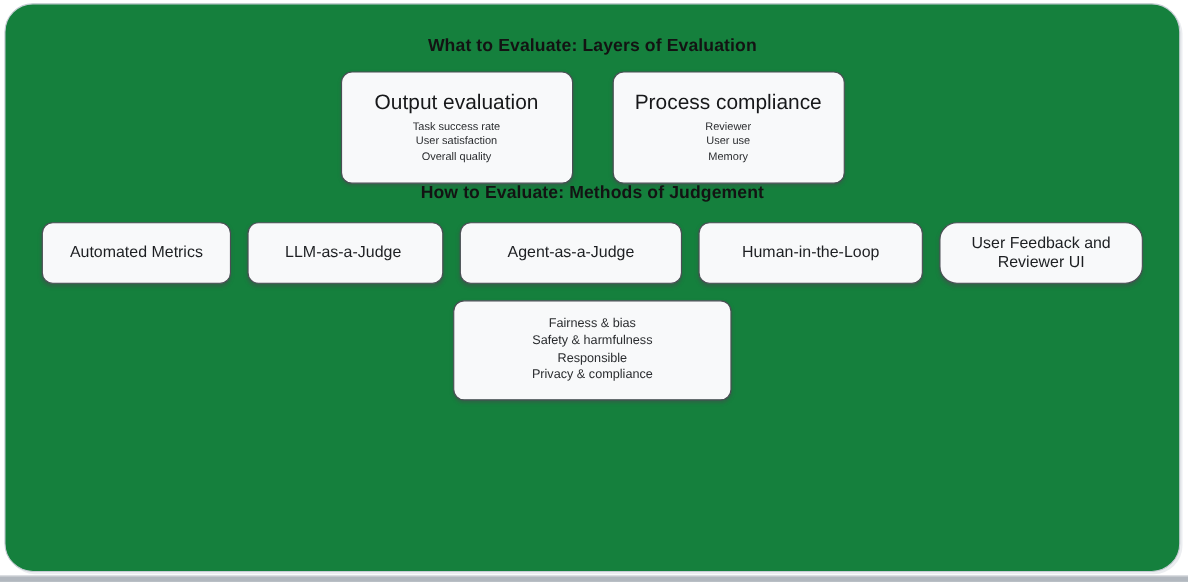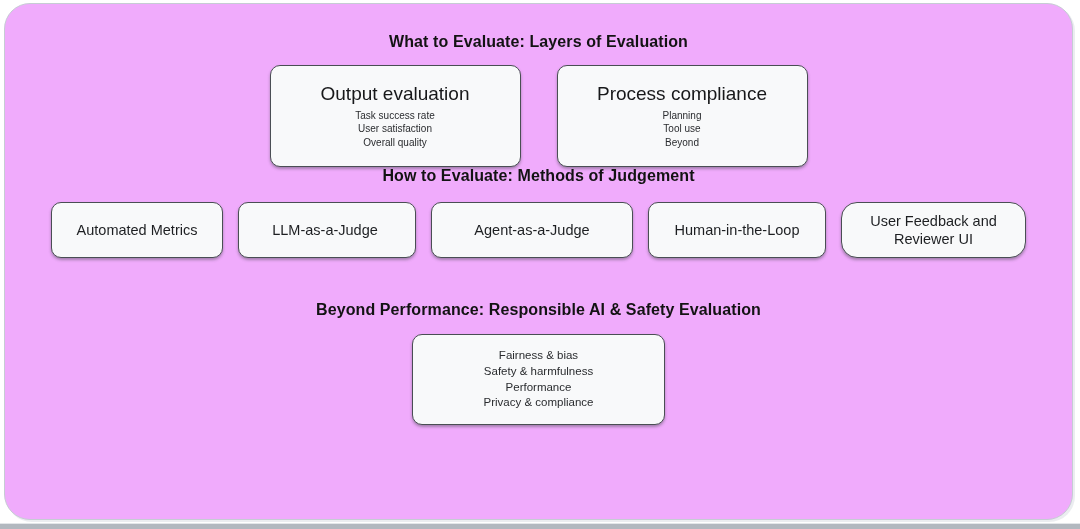--- a/index.html
+++ b/index.html
@@ -7,21 +7,21 @@
     width: 1080px; height: 529px;
     background: #ffffff;
     font-family: "Liberation Sans", "DejaVu Sans", sans-serif;
     overflow: hidden;
     position: relative;
   }
   .frame {
     position: absolute;
     left: 4px; top: 3px;
     width: 1069px; height: 517px;
-    background: #f0abfc;
+    background: #15803d;
     border: 1.5px solid #c6ccd4;
     border-radius: 26px;
     box-shadow: 2px 2px 0 rgba(198,204,212,0.35);
     overflow: hidden;
   }
   .bottom-strip {
     position: absolute;
     left: 0; bottom: 0;
     width: 1080px; height: 6px;
     background: #b2b8bf;
@@ -53,21 +53,21 @@
     border-radius: 10px;
     box-shadow: 0 2px 3px rgba(70,74,80,0.45);
     display: flex;
     flex-direction: column;
     align-items: center;
     justify-content: center;
     text-align: center;
     color: #1d1f22;
   }
   .layer-box {
-    width: 251px; height: 102px;
+    width: 211px; height: 102px;
     padding: 8px 12px;
   }
   .layer-box .box-title {
     font-size: 19px;
     color: #17181a;
     margin-bottom: 4px;
   }
   .box-items {
     list-style: none;
     font-size: 10px;
@@ -77,21 +77,21 @@
   .method-box {
     min-height: 56px;
     padding: 8px 20px;
     font-size: 14.5px;
     line-height: 1.25;
     justify-content: center;
   }
   .method-box.w1 { width: 172px; text-align: center; }
   .method-box.w2 { width: 178px; padding-left: 16px; }
   .method-box.w3 { width: 202px; }
-  .method-box.w4 { width: 178px; }
+  .method-box.w4 { width: 204px; }
   .method-box.w5 { width: 185px; padding: 8px 24px; border-radius: 16px; }
   .safety-box {
     width: 253px; height: 91px;
     padding: 8px 12px;
   }
   .safety-box .box-items { font-size: 11.5px; line-height: 1.35; }
 </style>
 </head>
 <body>
 
@@ -104,45 +104,44 @@
       <div class="box-title">Output evaluation</div>
       <ul class="box-items">
         <li>Task success rate</li>
         <li>User satisfaction</li>
         <li>Overall quality</li>
       </ul>
     </div>
     <div class="box layer-box">
       <div class="box-title">Process compliance</div>
       <ul class="box-items">
-        <li>Planning</li>
-        <li>Tool use</li>
-        <li>Beyond</li>
+        <li>Reviewer</li>
+        <li>User use</li>
+        <li>Memory</li>
       </ul>
     </div>
   </div>
 
   <div class="section-title title-2">How to Evaluate: Methods of Judgement</div>
 
   <div class="row row-methods">
     <div class="box method-box w1">Automated Metrics</div>
     <div class="box method-box w2">LLM-as-a-Judge</div>
     <div class="box method-box w3">Agent-as-a-Judge</div>
     <div class="box method-box w4">Human-in-the-Loop</div>
     <div class="box method-box w5">User Feedback and Reviewer UI</div>
   </div>
 
-  <div class="section-title title-3">Beyond Performance: Responsible AI &amp; Safety Evaluation</div>
 
   <div class="row row-safety">
     <div class="box safety-box">
       <ul class="box-items">
         <li>Fairness &amp; bias</li>
         <li>Safety &amp; harmfulness</li>
-        <li>Performance</li>
+        <li>Responsible</li>
         <li>Privacy &amp; compliance</li>
       </ul>
     </div>
   </div>
 
 </div>
 
 <div class="bottom-strip"></div>
 
 </body></html>

